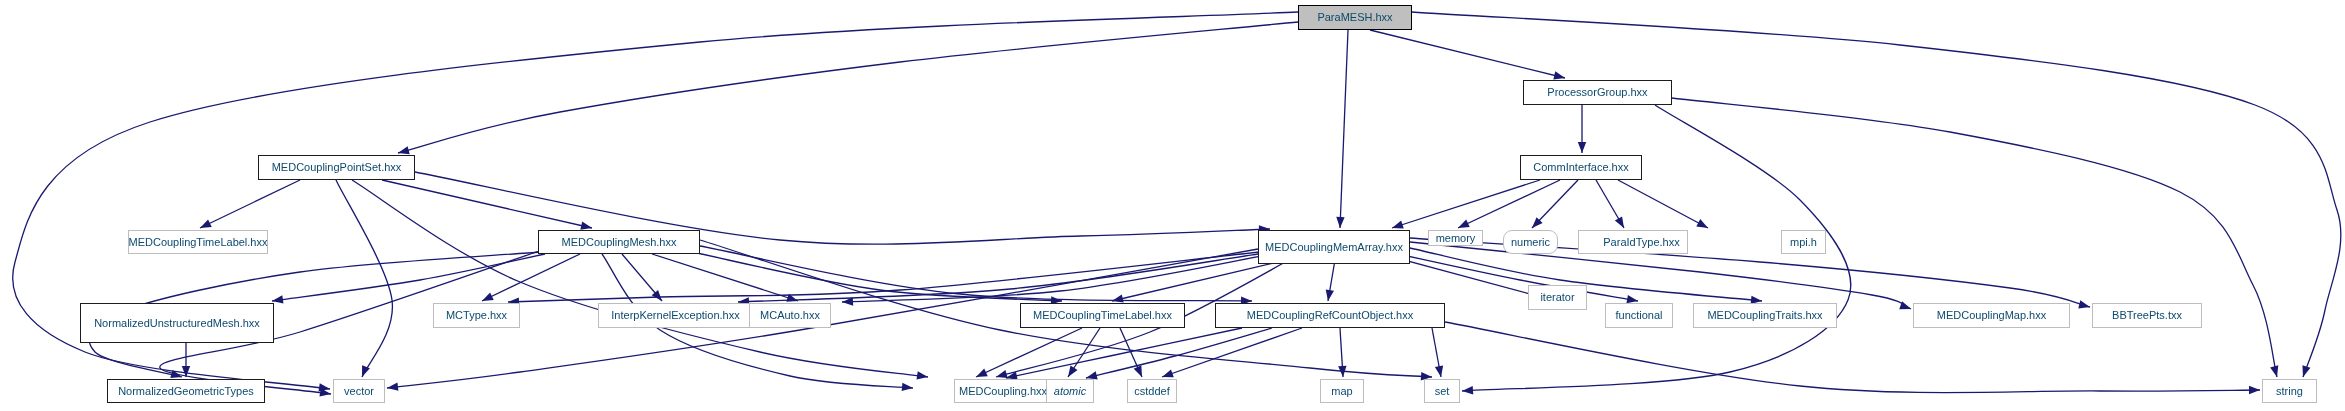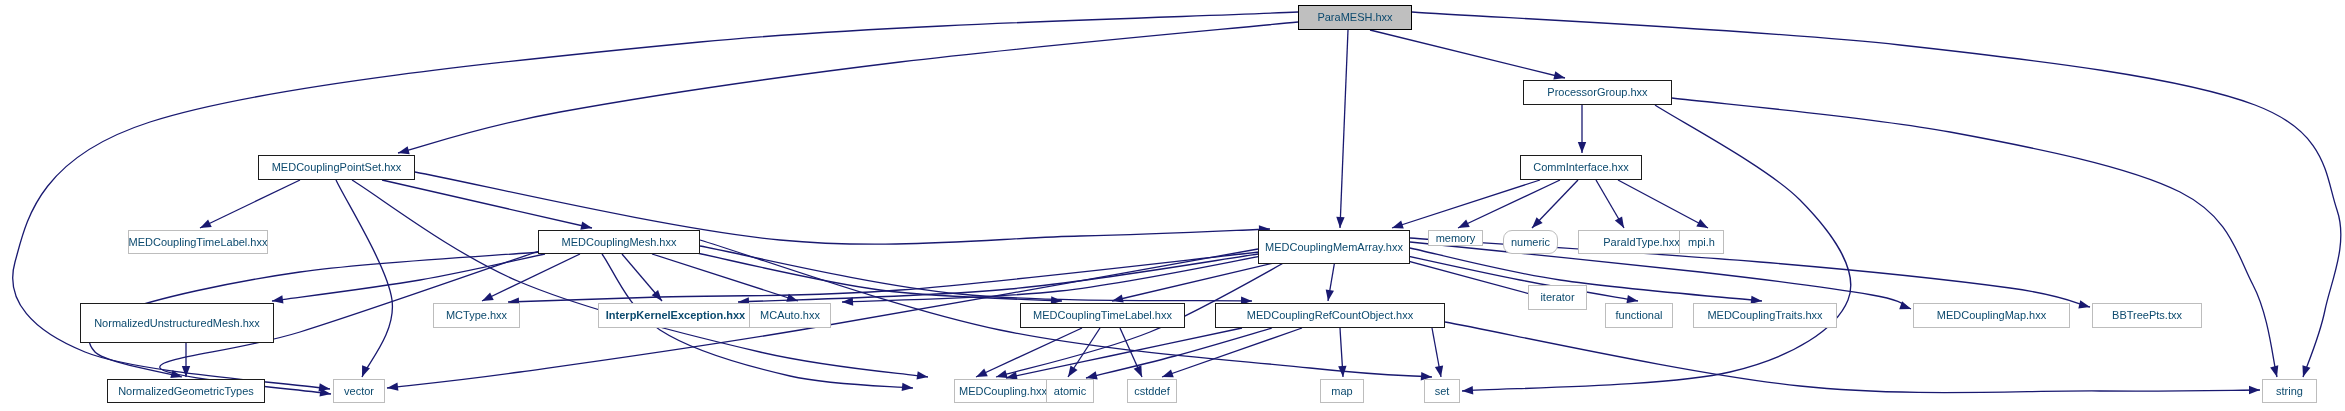--- a/index.html
+++ b/index.html
@@ -137,34 +137,34 @@
       <div class="gnode main" style="left: 1298px; top: 5px; width: 114px; height: 25px;">ParaMESH.hxx</div>
       <div class="gnode linked" style="left: 1523px; top: 80px; width: 149px; height: 25px;">ProcessorGroup.hxx</div>
       <div class="gnode linked" style="left: 258px; top: 155px; width: 157px; height: 25px;">MEDCouplingPointSet.hxx</div>
       <div class="gnode linked" style="left: 1520px; top: 155px; width: 122px; height: 25px;">CommInterface.hxx</div>
       <div class="gnode plain" style="left: 128px; top: 230px; width: 140px; height: 24px;">MEDCouplingTimeLabel.hxx</div>
       <div class="gnode linked" style="left: 538px; top: 230px; width: 162px; height: 24px;">MEDCouplingMesh.hxx</div>
       <div class="gnode linked" style="left: 1258px; top: 230px; width: 152px; height: 34px;">MEDCouplingMemArray.hxx</div>
       <div class="gnode plain" style="left: 1428px; top: 230px; width: 55px; height: 16px;">memory</div>
       <div class="gnode plain" style="left: 1503px; top: 230px; width: 55px; height: 24px; border-radius: 9px;">numeric</div>
       <div class="gnode plain" style="left: 1578px; top: 230px; width: 110px; height: 24px; padding-left: 17px;">ParaIdType.hxx</div>
-      <div class="gnode plain" style="left: 1679px; top: 230px; width: 45px; height: 24px;">mpi.h</div>
+      <div class="gnode plain" style="left: 1781px; top: 230px; width: 45px; height: 24px;">mpi.h</div>
       <div class="gnode linked" style="left: 80px; top: 303px; width: 194px; height: 40px;">NormalizedUnstructuredMesh.hxx</div>
       <div class="gnode plain" style="left: 433px; top: 303px; width: 87px; height: 25px;">MCType.hxx</div>
-      <div class="gnode plain" style="left: 598px; top: 303px; width: 155px; height: 25px; font-weight: bold;">InterpKernelException.hxx</div>
+      <div class="gnode plain" style="left: 598px; top: 303px; width: 155px; height: 25px;">InterpKernelException.hxx</div>
       <div class="gnode plain" style="left: 749px; top: 303px; width: 82px; height: 25px;">MCAuto.hxx</div>
       <div class="gnode linked" style="left: 1020px; top: 303px; width: 165px; height: 25px;">MEDCouplingTimeLabel.hxx</div>
       <div class="gnode linked" style="left: 1215px; top: 303px; width: 230px; height: 25px;">MEDCouplingRefCountObject.hxx</div>
       <div class="gnode plain" style="left: 1528px; top: 285px; width: 59px; height: 25px;">iterator</div>
       <div class="gnode plain" style="left: 1605px; top: 303px; width: 68px; height: 25px;">functional</div>
       <div class="gnode plain" style="left: 1693px; top: 303px; width: 144px; height: 25px;">MEDCouplingTraits.hxx</div>
       <div class="gnode plain" style="left: 1913px; top: 303px; width: 157px; height: 25px;">MEDCouplingMap.hxx</div>
       <div class="gnode plain" style="left: 2092px; top: 303px; width: 110px; height: 25px;">BBTreePts.txx</div>
       <div class="gnode linked" style="left: 107px; top: 379px; width: 158px; height: 24px;">NormalizedGeometricTypes</div>
       <div class="gnode plain" style="left: 333px; top: 379px; width: 52px; height: 24px;">vector</div>
       <div class="gnode plain" style="left: 915px; top: 379px; width: 98px; height: 24px; margin-left: 39px;">MEDCoupling.hxx</div>
-      <div class="gnode plain" style="left: 1046px; top: 379px; width: 48px; height: 24px;">atomic</div>
+      <div class="gnode plain" style="left: 1046px; top: 379px; width: 48px; height: 24px; font-style: italic;">atomic</div>
       <div class="gnode plain" style="left: 1127px; top: 379px; width: 50px; height: 24px;">cstddef</div>
       <div class="gnode plain" style="left: 1320px; top: 379px; width: 44px; height: 24px;">map</div>
       <div class="gnode plain" style="left: 1424px; top: 379px; width: 36px; height: 24px;">set</div>
       <div class="gnode plain" style="left: 2262px; top: 379px; width: 55px; height: 24px;">string</div>
     </div>
 </div>
 
 </body></html>

